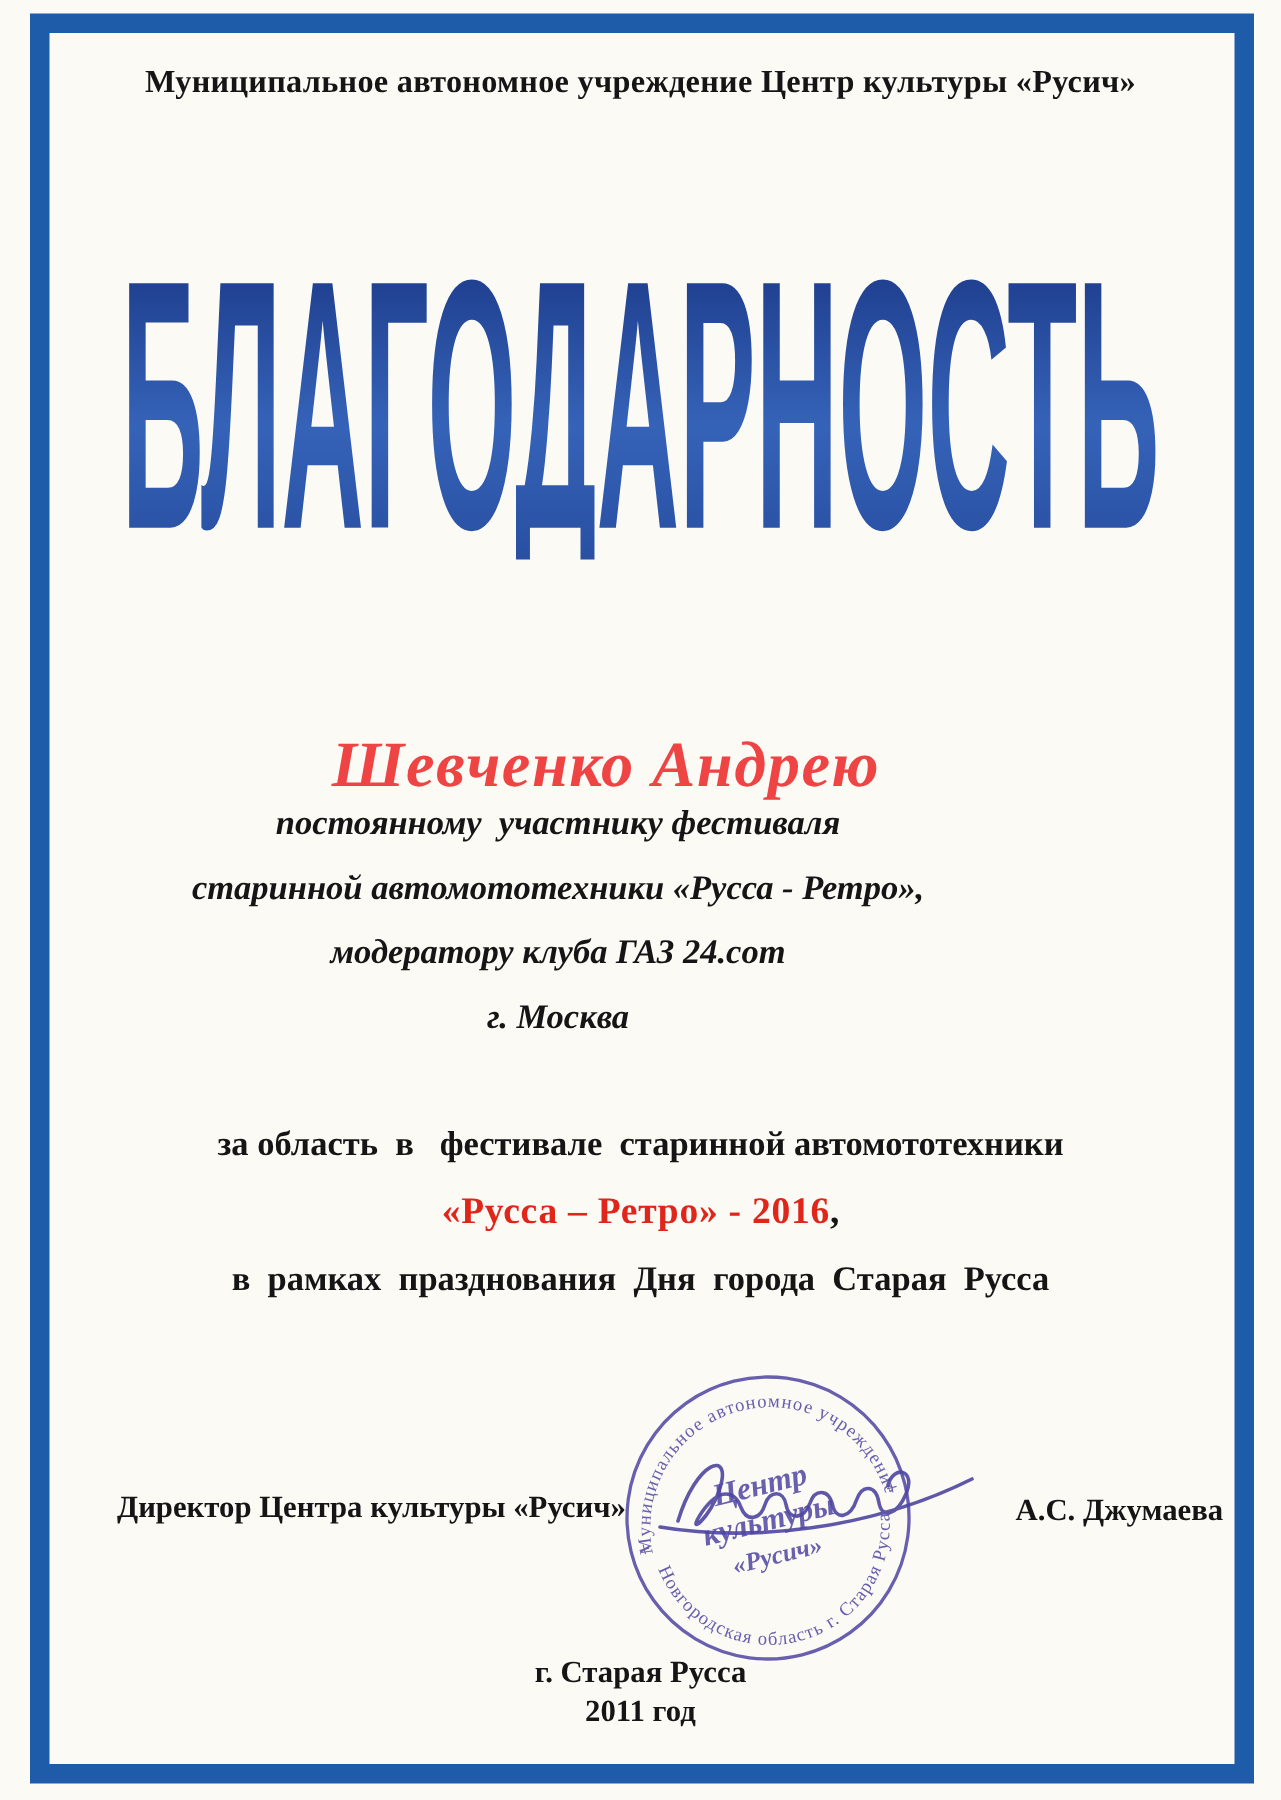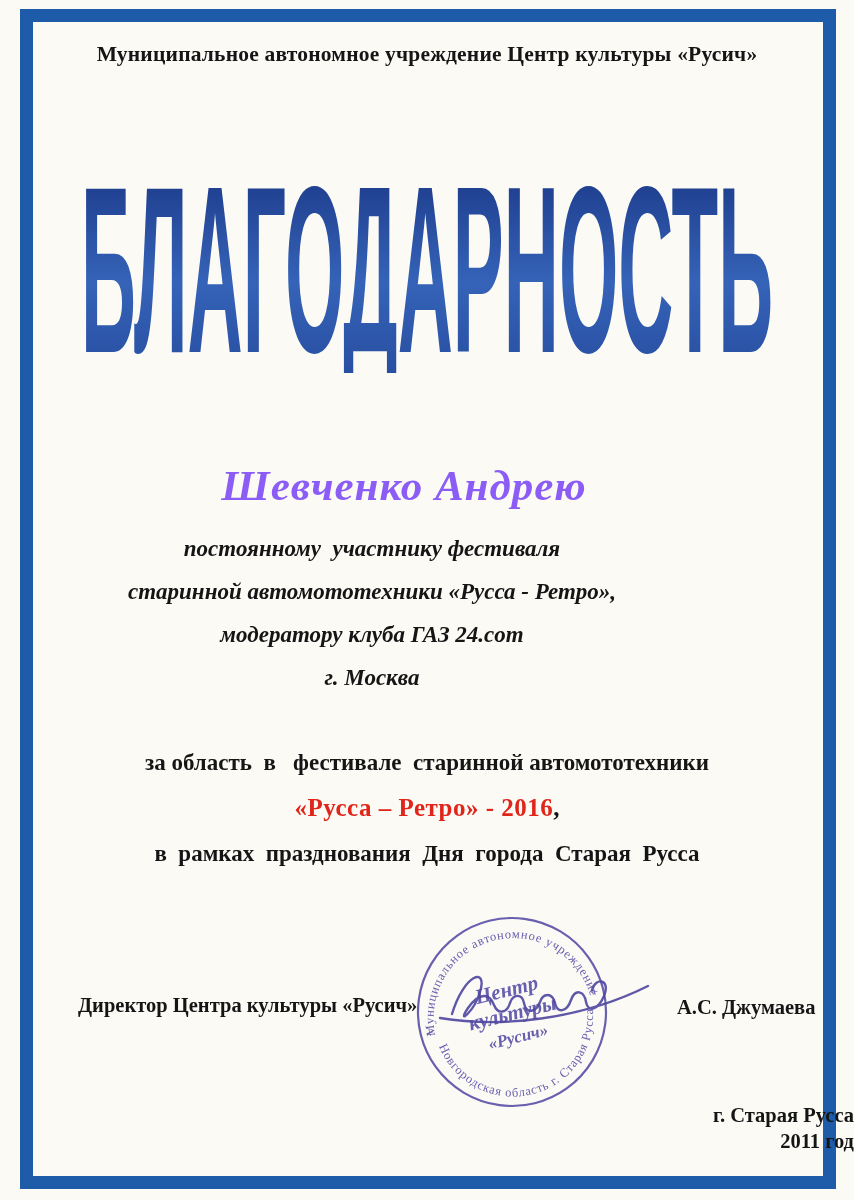--- a/index.html
+++ b/index.html
@@ -22,24 +22,24 @@
     position:absolute;left:40px;right:40px;top:42px;
     text-align:center;
     font-size:21.5px;font-weight:bold;
     letter-spacing:0.2px;
     white-space:nowrap;
   }
   .title-wrap{
     position:absolute;left:77px;top:178px;width:700px;height:195px;
   }
   .recipient-name{
-    position:absolute;left:0;width:808px;top:461px;
+    position:absolute;left:0;width:808px;top:486px;
     text-align:center;
     font-size:43px;font-weight:bold;font-style:italic;
-    color:#8b5cf6;
+    color:#ef4444;
     letter-spacing:1px;
   }
   .details{
     position:absolute;left:0;width:744px;top:527px;
     text-align:center;
     font-size:23px;font-weight:bold;font-style:italic;
     line-height:43px;
   }
   .details .pre{white-space:pre;}
   .award{
@@ -67,21 +67,21 @@
   }
   .stamp-wrap{
     position:absolute;left:410px;top:910px;width:204px;height:204px;
     opacity:0.92;
   }
   .signature-wrap{
     position:absolute;left:430px;top:958px;width:228px;height:86px;
   }
   .footer{
     position:absolute;left:0;width:854px;top:1102px;
-    text-align:right;
+    text-align:center;
     font-size:20.5px;font-weight:bold;
     line-height:26px;
   }
   .stamp-text{
     font-family:"Liberation Serif", serif;
   }
 </style>
 </head>
 <body>
 

